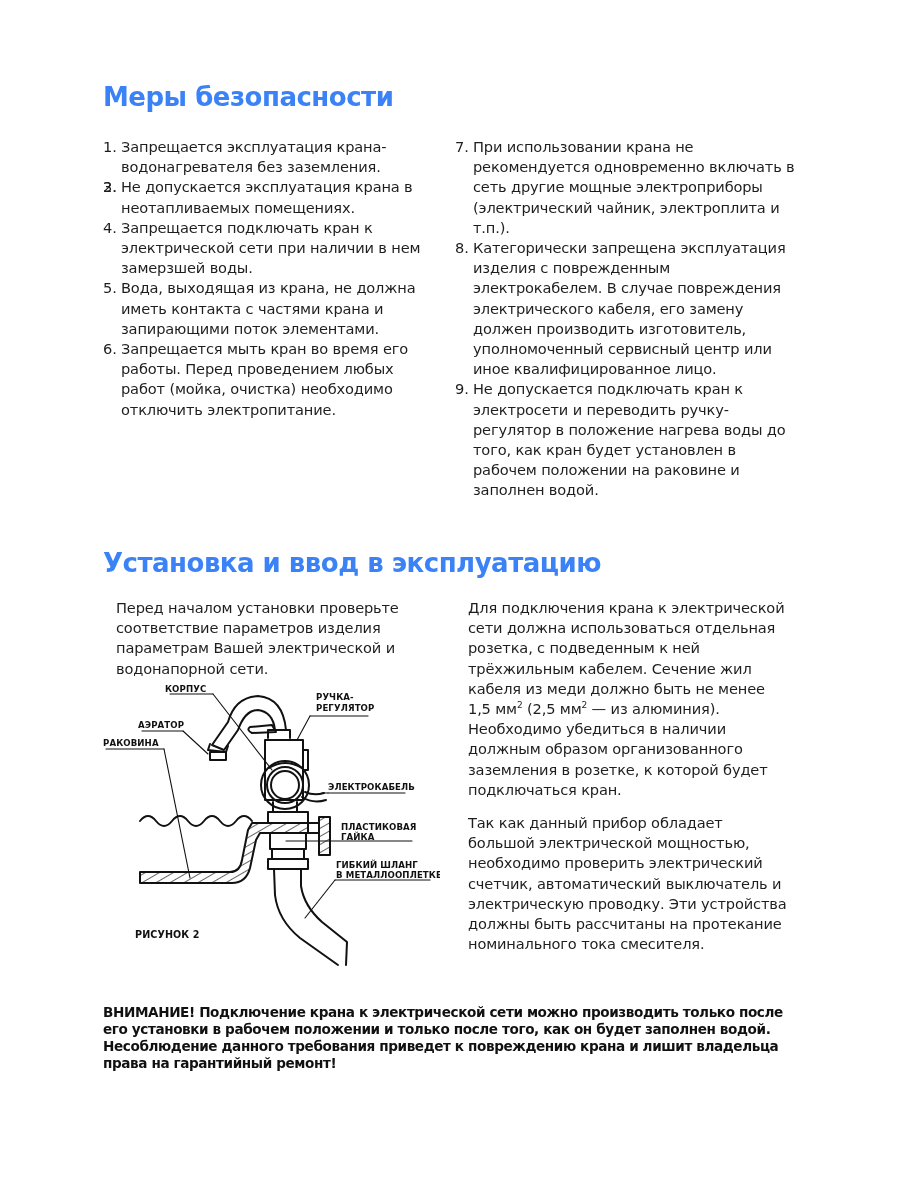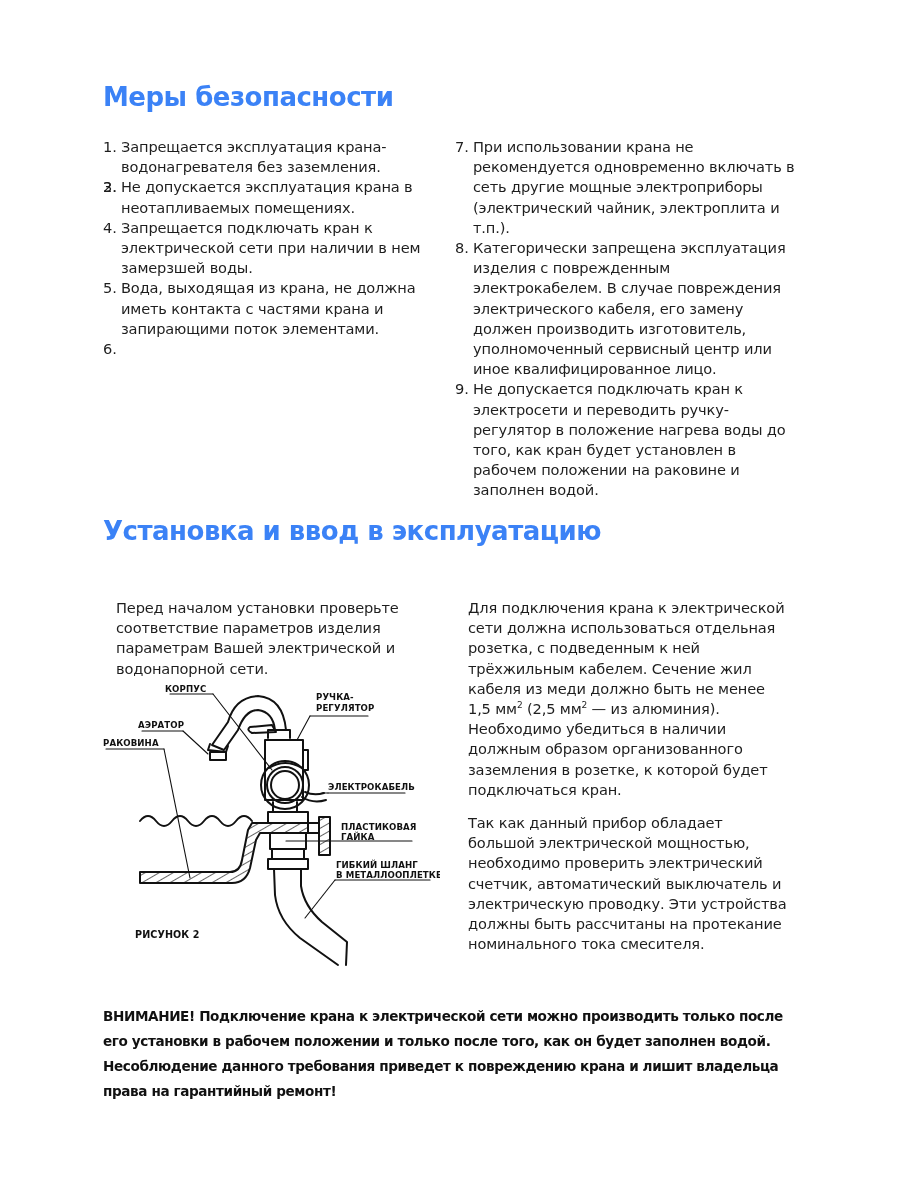--- a/index.html
+++ b/index.html
@@ -1,52 +1,52 @@
 <!DOCTYPE html>
 <html><head>
 <meta charset="utf-8">
 <style>
   html, body { margin: 0; padding: 0; background: #ffffff; }
   body { width: 900px; height: 1200px; position: relative; overflow: hidden; color: #1a1a1a;
          font-family: "DejaVu Sans", "Liberation Sans", sans-serif; }
   .h1 { position: absolute; left: 103px; font-size: 26px; font-weight: bold; letter-spacing: -0.5px; margin: 0; color: #3b82f6; }
   #h-safety { top: 82px; }
-  #h-install { top: 516px; }
+  #h-install { top: 548px; }
   .col { position: absolute; font-size: 14.6px; line-height: 20.2px; color: #1e1e1e; letter-spacing: -0.15px; }
   .col-left { left: 103px; width: 330px; }
   .col-right { left: 455px; width: 345px; }
   #safety-left { top: 137px; }
   #safety-right { top: 137px; }
   ol.rules { list-style: none; margin: 0; padding: 0; }
   ol.rules li { position: relative; padding-left: 18px; }
   ol.rules li .num { position: absolute; left: 0; top: 0; }
   #safety-right ol.rules li { padding-left: 18px; }
   #install-left { top: 585px; }
   #install-right { top: 585px; }
   .para { margin: 13px; white-space: pre-line; }
   sup { font-size: 9px; line-height: 0; vertical-align: 6px; }
   #figure { position: absolute; left: 100px; top: 680px; width: 340px; height: 290px; }
   #figure svg { width: 340px; height: 290px; display: block; }
   .lbl { font-family: "DejaVu Sans", sans-serif; font-weight: bold; font-size: 8.6px; fill: #111; letter-spacing: 0.1px; }
-  #warning { position: absolute; left: 103px; top: 1004px; width: 700px; font-size: 13.6px; line-height: 25px;
+  #warning { position: absolute; left: 103px; top: 1004px; width: 700px; font-size: 13.6px; line-height: 17px;
              font-weight: bold; color: #111; letter-spacing: -0.4px; margin: 0; }
 </style>
 </head>
 <body>
 
 <h1 class="h1" id="h-safety">Меры безопасности</h1>
 
 <div class="col col-left" id="safety-left">
   <ol class="rules">
     <li><span class="num">1.</span><span>Запрещается эксплуатация крана-водонагревателя без заземления.</span></li>
     <li><span class="num">2.</span></li>
     <li><span class="num">3.</span><span>Не допускается эксплуатация крана в неотапливаемых помещениях.</span></li>
     <li><span class="num">4.</span><span>Запрещается подключать кран к электрической сети при наличии в нем замерзшей воды.</span></li>
     <li><span class="num">5.</span><span>Вода, выходящая из крана, не должна иметь контакта с частями крана и запирающими поток элементами.</span></li>
-    <li><span class="num">6.</span></li>
+    <li><span class="num">6.</span><span>Запрещается мыть кран во время его работы. Перед проведением любых работ (мойка, очистка) необходимо отключить электропитание.</span></li>
   </ol>
 </div>
 
 <div class="col col-right" id="safety-right">
   <ol class="rules">
     <li><span class="num">7.</span><span>При использовании крана не рекомендуется одновременно включать в сеть другие мощные электроприборы (электрический чайник, электроплита и т.п.).</span></li>
     <li><span class="num">8.</span><span>Категорически запрещена эксплуатация изделия с поврежденным электрокабелем. В случае повреждения электрического кабеля, его замену должен производить изготовитель, уполномоченный сервисный центр или иное квалифицированное лицо.</span></li>
     <li><span class="num">9.</span><span>Не допускается подключать кран к электросети и переводить ручку-регулятор в положение нагрева воды до того, как кран будет установлен в рабочем положении на раковине и заполнен водой.</span></li>
   </ol>
 </div>

